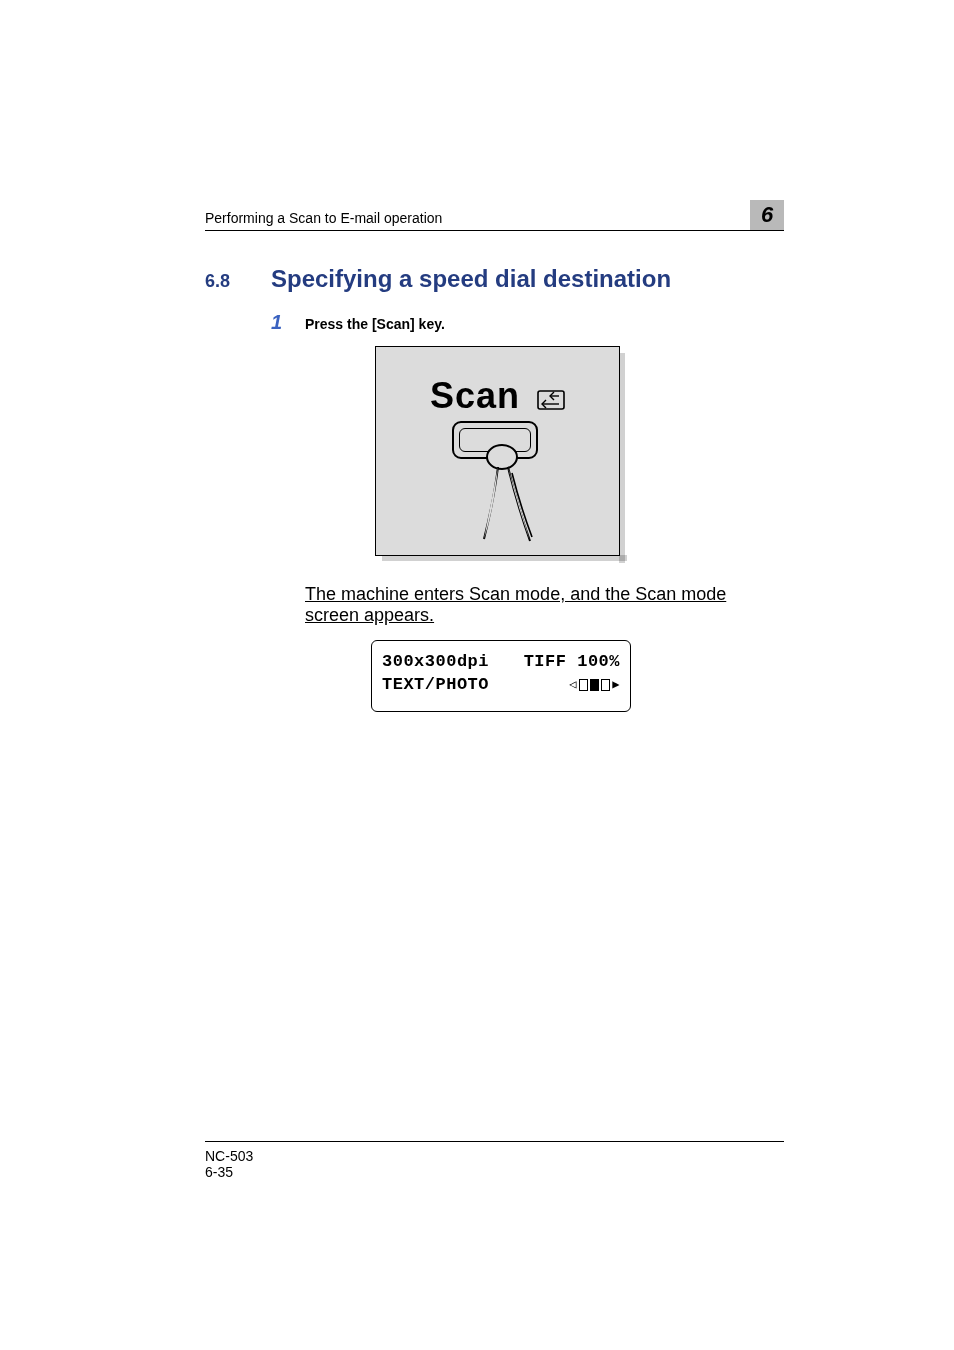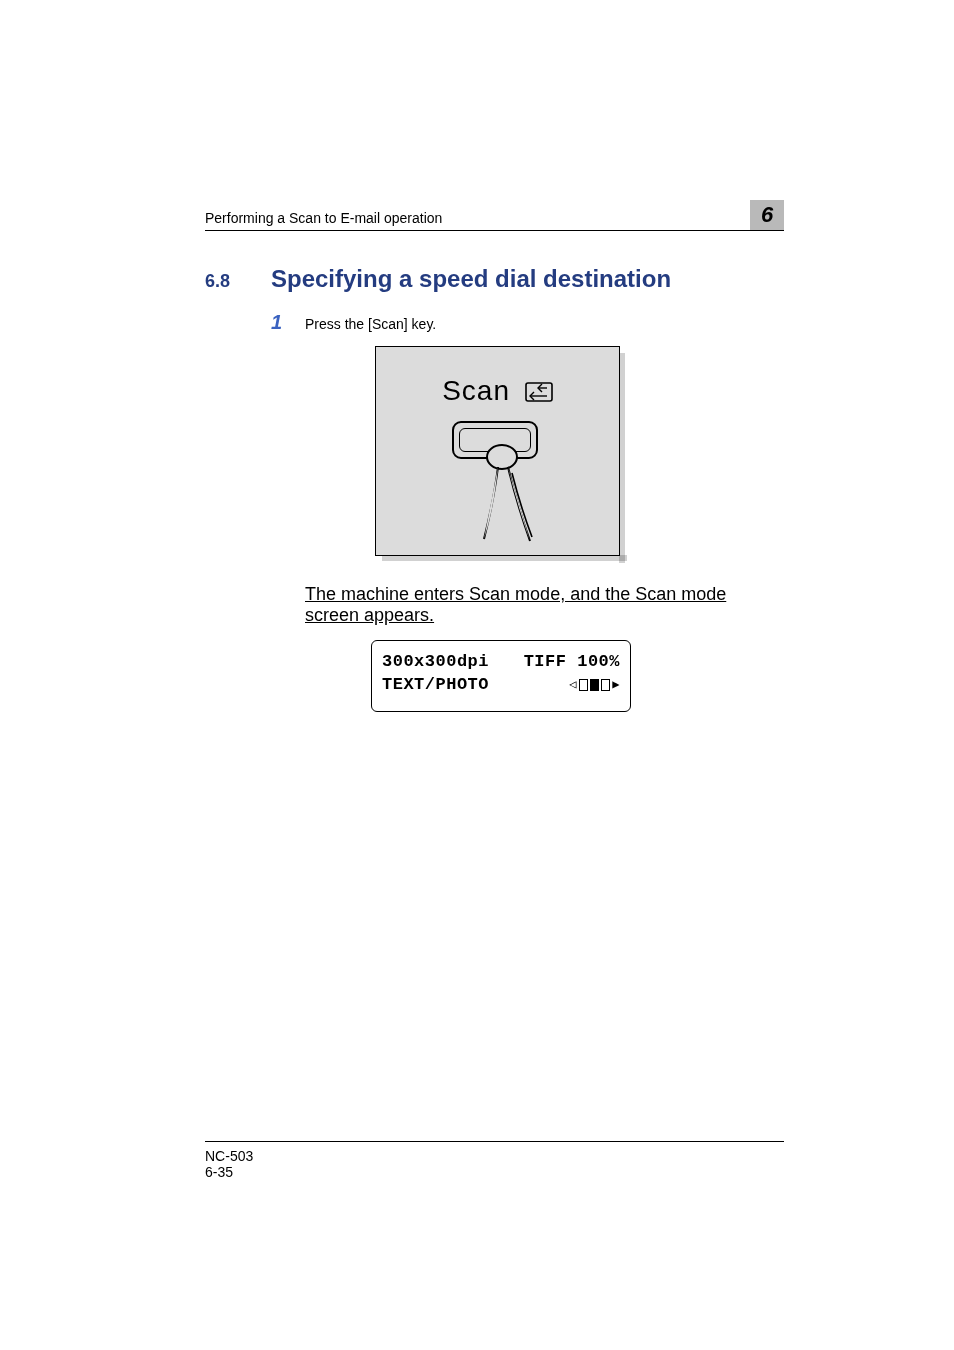--- a/index.html
+++ b/index.html
@@ -6,26 +6,26 @@
   html, body { width: 954px; height: 1350px; background: #fff; font-family: Arial, Helvetica, sans-serif; color: #000; }
   .page { position: relative; width: 954px; height: 1350px; padding: 200px 170px 0 205px; }
   .running-head { display: flex; align-items: flex-end; justify-content: space-between; border-bottom: 1px solid #000; padding-bottom: 4px; margin-bottom: 34px; }
   .running-head-text { font-size: 14px; }
   .chapter-badge { width: 34px; height: 30px; background: #b9b9b9; display: flex; align-items: center; justify-content: center; font-weight: bold; font-size: 22px; font-style: italic; margin-bottom: -4px; }
   .section-row { display: flex; align-items: baseline; margin-bottom: 18px; }
   .section-num { font-weight: bold; font-size: 18px; color: #243c80; width: 66px; margin-top: 6px; }
   .section-title { font-weight: bold; font-size: 24px; color: #243c80; }
   .step-row { display: flex; align-items: baseline; margin-bottom: 12px; margin-left: 66px; }
   .step-num { font-weight: bold; font-size: 20px; color: #3a62c0; width: 34px; font-style: italic; }
-  .step-text { font-size: 14px; padding-top: 4px; }
+  .step-text { font-size: 14px; padding-top: 4px; font-weight: bold; }
   .illus-wrap { margin-left: 170px; margin-top: 4px; }
   .illus { position: relative; width: 245px; height: 210px; background: #dcdcdc; border: 1px solid #000; }
   .illus-shadow-r { position: absolute; right: -6px; top: 6px; width: 6px; height: 210px; background: rgba(0,0,0,0.18); }
   .illus-shadow-b { position: absolute; left: 6px; bottom: -6px; width: 245px; height: 6px; background: rgba(0,0,0,0.18); }
-  .scan-label { position: absolute; top: 28px; left: 0; right: 0; text-align: center; font-family: "Arial Narrow", Arial, sans-serif; font-weight: normal; font-size: 28px; letter-spacing: 1px; }
+  .scan-label { position: absolute; top: 28px; left: 0; right: 0; text-align: center; font-family: "Arial Narrow", Arial, sans-serif; font-weight: bold; font-size: 36px; letter-spacing: 1px; }
   .scan-label svg { vertical-align: -2px; margin-left: 6px; }
   .scan-button-key { position: absolute; top: 74px; left: 76px; width: 86px; height: 38px; border: 2px solid #000; border-radius: 9px; background: #dcdcdc; }
   .scan-button-key::after { content: ""; position: absolute; inset: 5px; border: 1.5px solid #000; border-radius: 6px; }
   .hand { position: absolute; top: 92px; left: 98px; }
   .result-text { font-size: 18px; margin-left: 100px; margin-top: 28px; margin-bottom: 14px; text-decoration: underline; }
   .lcd { width: 260px; margin-left: 166px; border: 1.5px solid #000; border-radius: 6px; padding: 10px 10px 14px 10px; font-family: "Courier New", monospace; font-weight: bold; font-size: 17px; letter-spacing: 0.5px; line-height: 1.35; }
   .lcd-row { display: flex; justify-content: space-between; white-space: pre; }
   .density { display: inline-flex; align-items: center; gap: 2px; }
   .density .tri { font-size: 12px; }
   .density .box { width: 9px; height: 12px; border: 1.5px solid #000; display: inline-block; }

